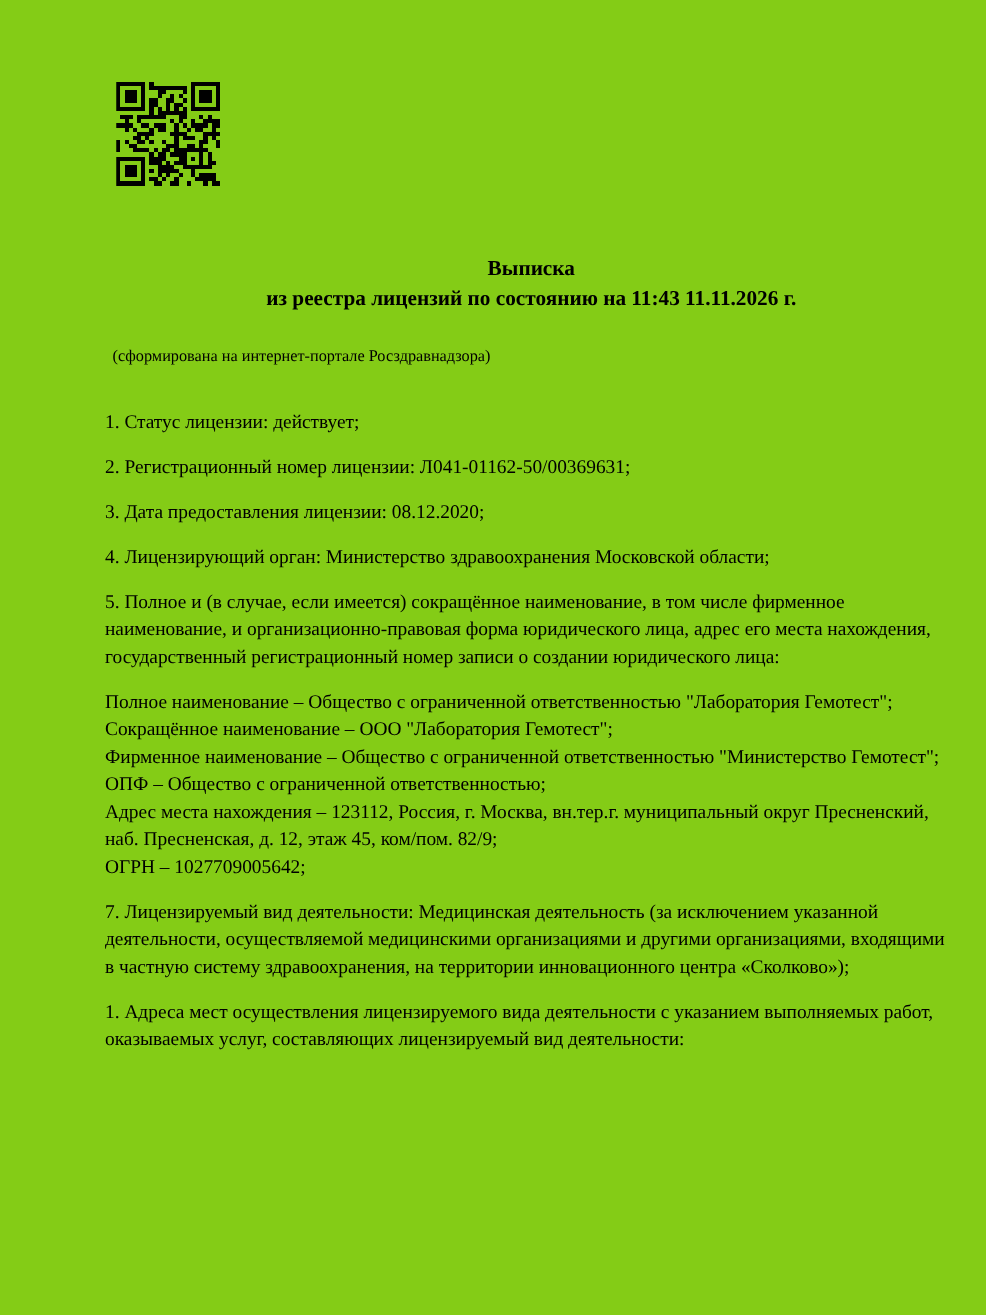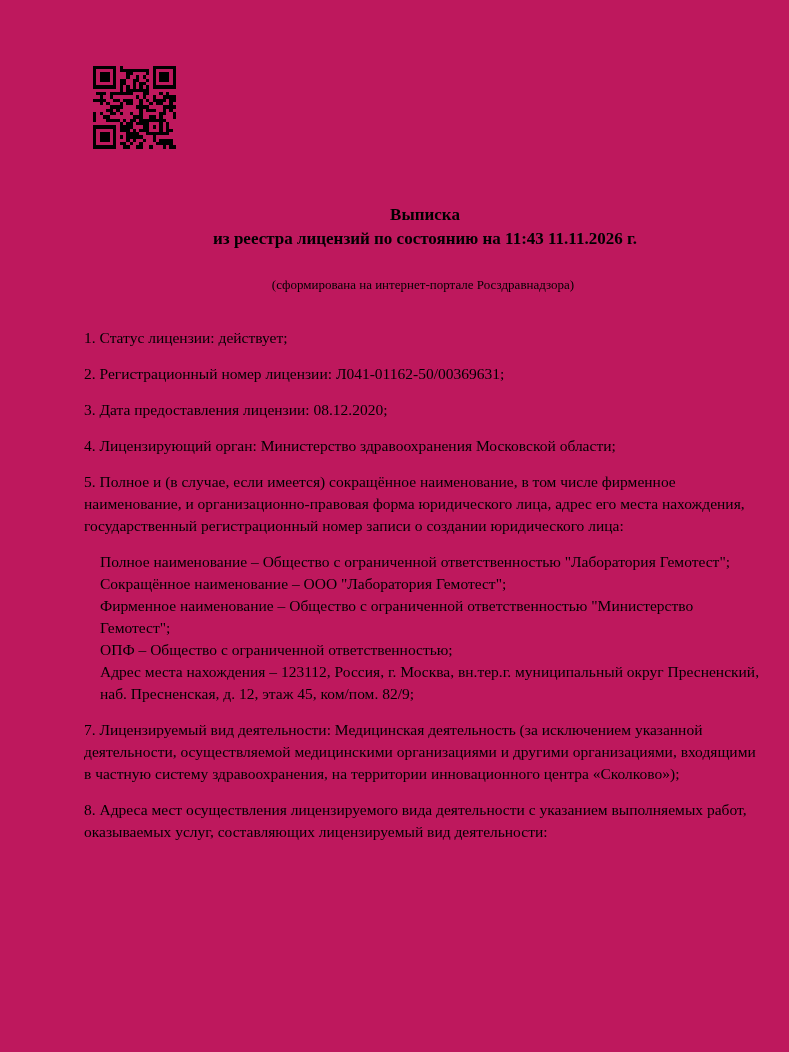--- a/index.html
+++ b/index.html
@@ -6,54 +6,54 @@
   body {
     width: 789px; height: 1052px;
     background: #ffffff;
     font-family: "Liberation Serif", "DejaVu Serif", serif;
     color: #000000;
     -webkit-font-smoothing: antialiased;
   }
   .page {
     position: relative;
     width: 789px; height: 1052px;
-    background: #be185d;
+    background: #84cc16;
     overflow: hidden;
   }
   .qr {
     position: absolute;
     left: 93px; top: 64px;
     width: 83px; height: 86px;
   }
   .qr svg { width: 100%; height: 100%; display: block; }
   .title-block {
     position: absolute;
     left: 90px; right: 29px; top: 203px;
     text-align: center;
     font-weight: bold;
     font-size: 17px;
     line-height: 24px;
     white-space: nowrap;
   }
   .note {
     position: absolute;
     left: 90px; right: 33px; top: 277px;
-    text-align: center;
+    text-align: left;
     font-size: 13px;
     line-height: 16px;
   }
   .content {
     position: absolute;
     left: 84px; right: 29px; top: 327px;
     font-size: 15.5px;
     line-height: 22px;
     text-align: left;
   }
   .content p { margin: 0 0 14px 0; }
-  .content .block { margin: 0 0 14px 16px; }
+  .content .block { margin: 0 0 14px 0; }
 </style>
 </head>
 <body>
 
 <div class="page">
 
   <div class="qr">
     <svg id="qr-svg" viewBox="0 0 100 100" shape-rendering="crispEdges" xmlns="http://www.w3.org/2000/svg" aria-hidden="true">
         <rect x="0" y="0" width="4" height="4" fill="#000000"></rect>
         <rect x="4" y="0" width="4" height="4" fill="#000000"></rect>
@@ -386,18 +386,19 @@
     <p>2. Регистрационный номер лицензии: Л041-01162-50/00369631;</p>
     <p>3. Дата предоставления лицензии: 08.12.2020;</p>
     <p>4. Лицензирующий орган: Министерство здравоохранения Московской области;</p>
     <p>5. Полное и (в случае, если имеется) сокращённое наименование, в том числе фирменное наименование, и организационно-правовая форма юридического лица, адрес его места нахождения, государственный регистрационный номер записи о создании юридического лица:</p>
     <div class="block">
       <div>Полное наименование – Общество с ограниченной ответственностью "Лаборатория Гемотест";</div>
       <div>Сокращённое наименование – ООО "Лаборатория Гемотест";</div>
       <div>Фирменное наименование – Общество с ограниченной ответственностью "Министерство Гемотест";</div>
       <div>ОПФ – Общество с ограниченной ответственностью;</div>
       <div>Адрес места нахождения – 123112, Россия, г. Москва, вн.тер.г. муниципальный округ Пресненский, наб. Пресненская, д. 12, этаж 45, ком/пом. 82/9;</div>
+      <div>ОГРН – 1027709005642;</div>
     </div>
     <p>7. Лицензируемый вид деятельности: Медицинская деятельность (за исключением указанной деятельности, осуществляемой медицинскими организациями и другими организациями, входящими в частную систему здравоохранения, на территории инновационного центра «Сколково»);</p>
-    <p>8. Адреса мест осуществления лицензируемого вида деятельности с указанием выполняемых работ, оказываемых услуг, составляющих лицензируемый вид деятельности:</p>
+    <p>1. Адреса мест осуществления лицензируемого вида деятельности с указанием выполняемых работ, оказываемых услуг, составляющих лицензируемый вид деятельности:</p>
   </div>
 
 </div>
 
 </body></html>

